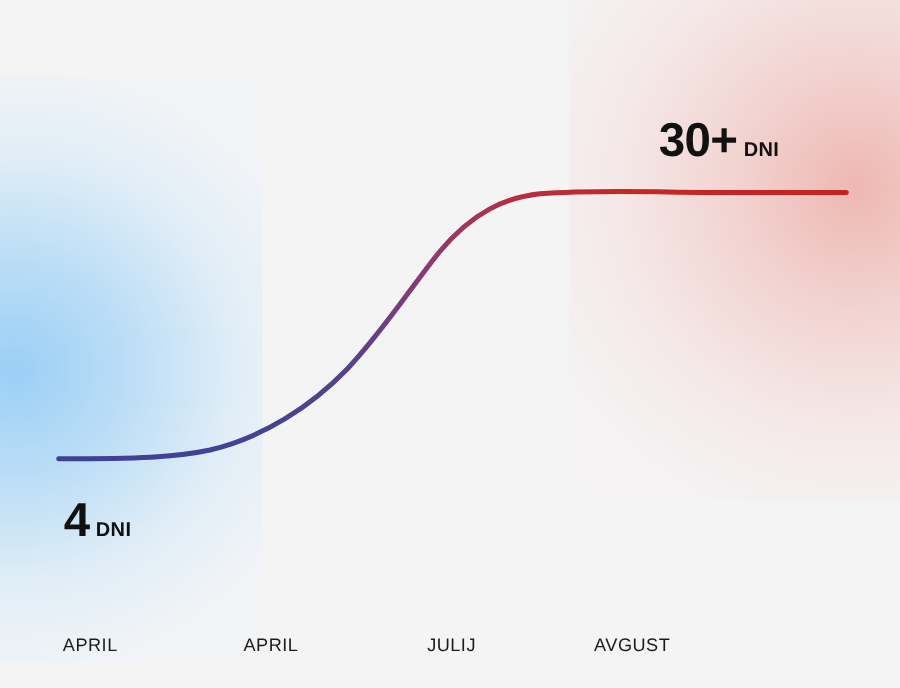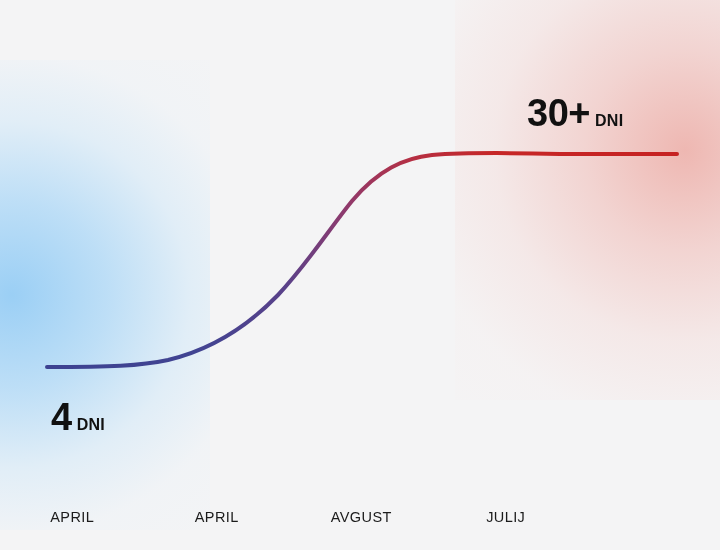--- a/index.html
+++ b/index.html
@@ -135,17 +135,17 @@
     <span class="big">4</span><span class="unit">DNI</span>
   </div>
 
   <div class="callout" id="callout-end">
     <span class="big">30+</span><span class="unit">DNI</span>
   </div>
 
   <div id="axis">
     <div class="axis-tick">APRIL</div>
     <div class="axis-tick">APRIL</div>
+    <div class="axis-tick">JULIJ</div>
     <div class="axis-tick">AVGUST</div>
-    <div class="axis-tick">JULIJ</div>
   </div>
 
 </div>
 
 </body></html>

